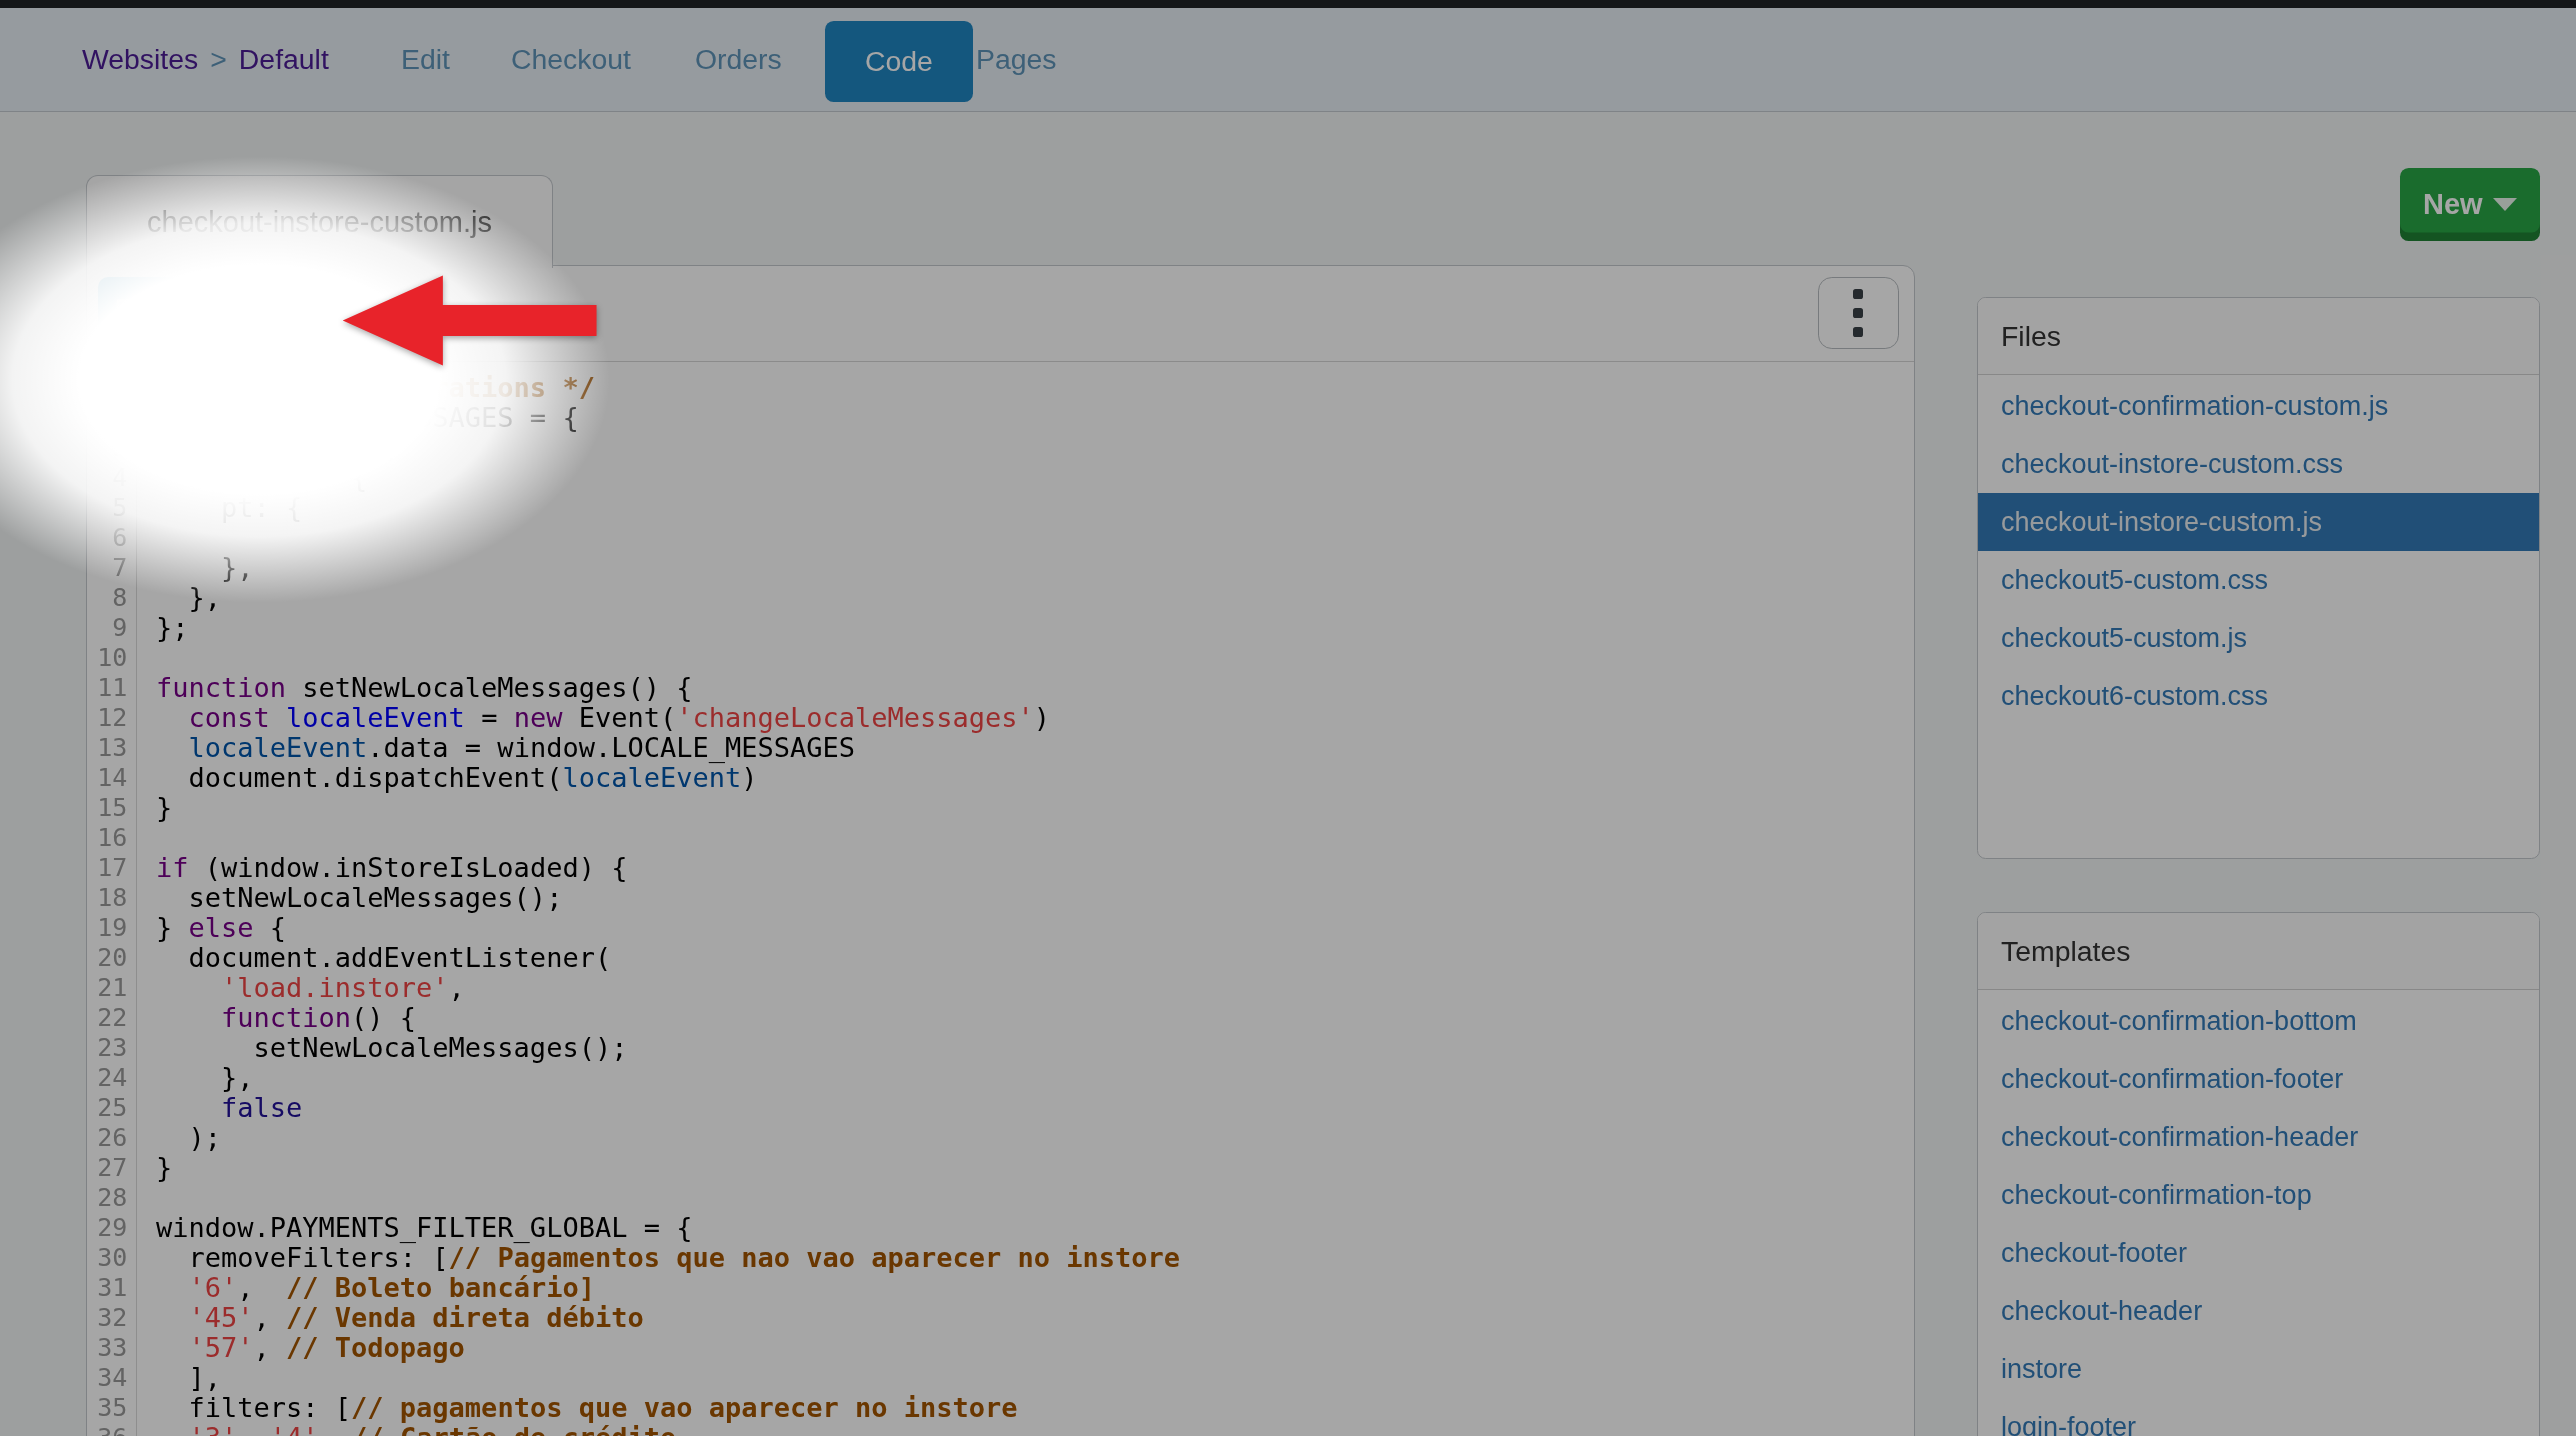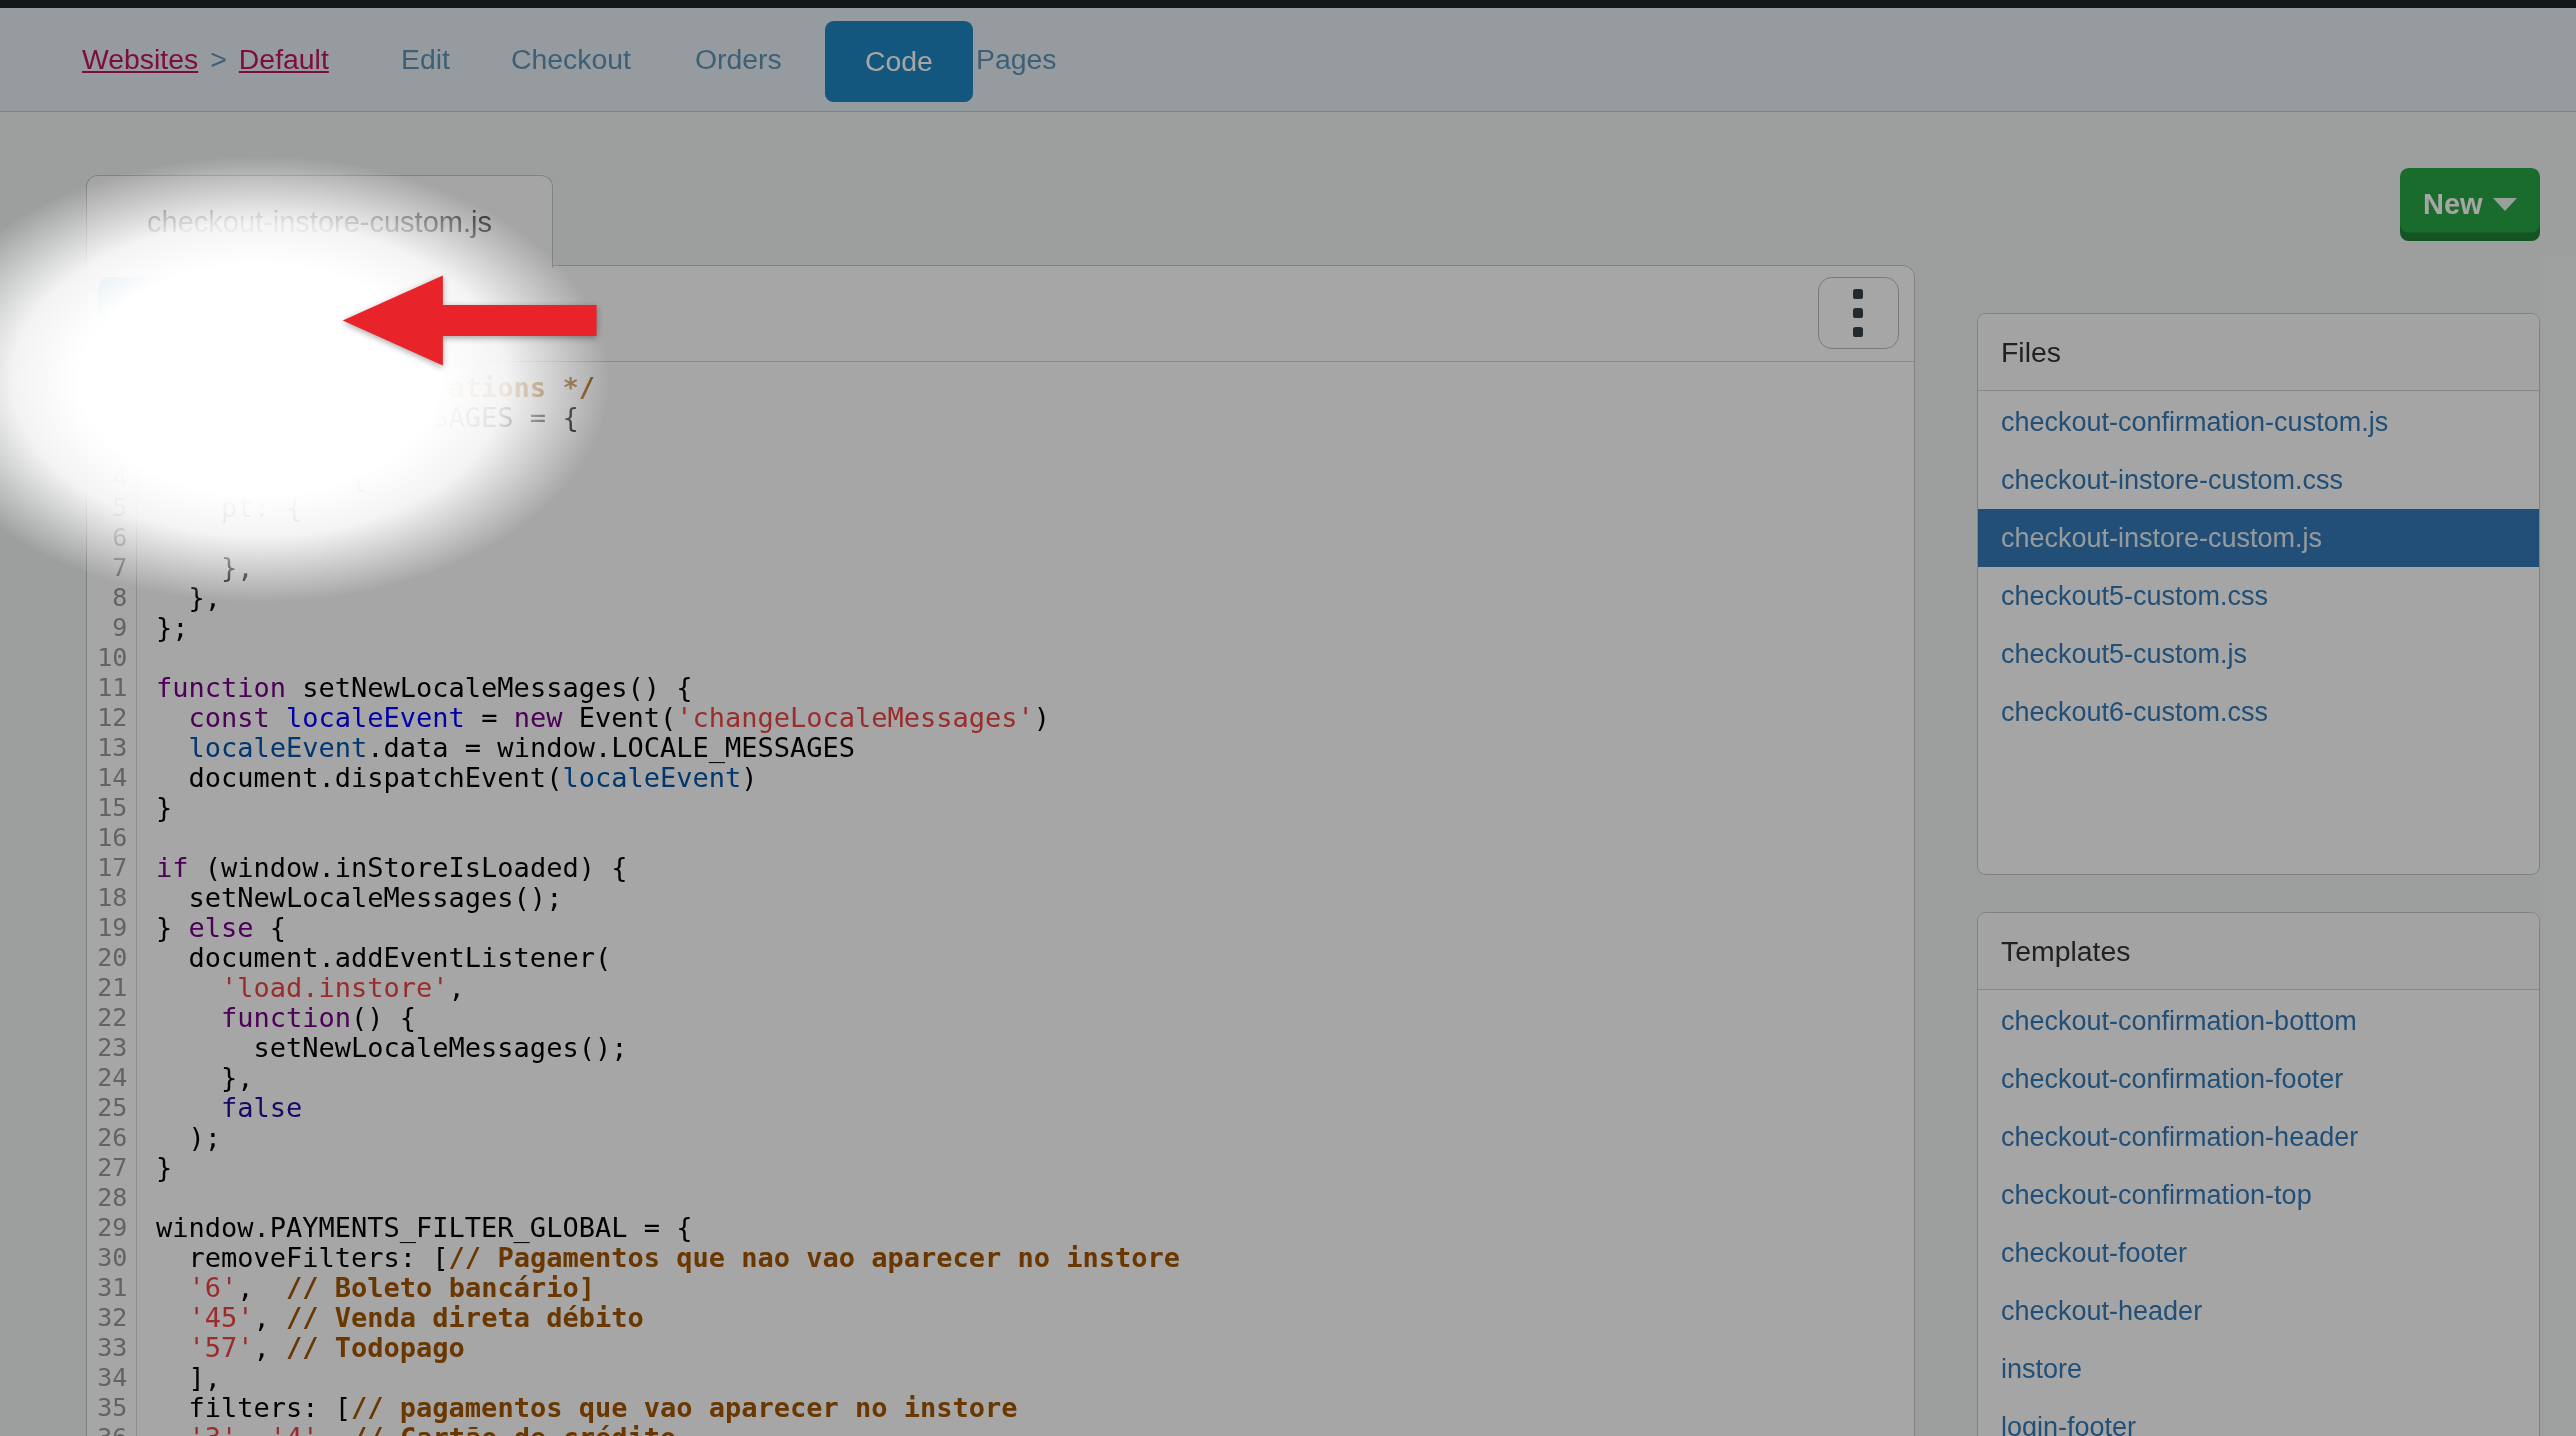--- a/index.html
+++ b/index.html
@@ -9,21 +9,21 @@
     font-family:"Liberation Sans", sans-serif;
   }
   
   .topbar{position:absolute;left:0;top:0;width:2576px;height:7.8px;background:#202326;}
   
   .navbar{position:absolute;left:0;top:7.8px;width:2576px;height:103px;
     background:#e7eef4;border-bottom:1.7px solid #c3cad0;}
   .nav-item{position:absolute;top:0;height:103px;line-height:103px;
     font-size:28.4px;color:#5f94b8;cursor:pointer;white-space:nowrap;}
   .breadcrumb{left:82px;}
-  .breadcrumb .crumb{color:#be185d;text-decoration:underline;}
+  .breadcrumb .crumb{color:#4c1d95;}
   .breadcrumb .sep{padding:0 12px;color:#5f94b8;}
   .nav-edit{left:401px;}
   .nav-checkout{left:511px;text-align:center;}
   .nav-orders{left:695px;}
   .nav-pages{left:976px;}
   .nav-code{left:825px;top:13px;height:81px;line-height:81px;
     background:#1f86c2;color:#ffffff;border-radius:8.6px;padding:0 40px;}
   
   .file-tab{position:absolute;left:86px;top:175px;width:465px;height:92px;
     background:#fdfdfd;border:1.7px solid #c3c8cc;border-bottom:none;
@@ -57,21 +57,21 @@
   .tk-c{color:#a45500;font-weight:bold;}
   .tk-k{color:#770088;}
   .tk-s{color:#ef4444;}
   .tk-d{color:#0000ff;}
   .tk-v{color:#0055aa;}
   .tk-a{color:#221199;}
   .tk-p{color:#000000;}
   
   .side-panel{position:absolute;left:1977px;width:563px;background:#fdfdfd;
     border:1.7px solid #c3c8cc;border-radius:8.6px;box-sizing:border-box;overflow:hidden;}
-  .panel-files{top:297px;height:562px;margin-top:16px;}
+  .panel-files{top:297px;height:562px;}
   .panel-templates{top:912px;height:552px;}
   .panel-title{height:76px;line-height:76px;padding-left:23px;font-size:28.4px;
     color:#333333;border-bottom:1.7px solid #d2d2d2;background:#fbfbfb;}
   .link-list{list-style:none;margin:0;padding:1.7px 0 12px 0;}
   .link-list li{height:58px;line-height:58px;padding-left:23px;font-size:27px;
     color:#337ab7;cursor:pointer;white-space:nowrap;overflow:hidden;}
   .link-list li.selected{background:#337ab7;color:#e9edf0;}
   
   .new-btn{position:absolute;left:2400px;top:168px;width:140px;height:73px;
     background:#28a745;border:none;border-radius:8.6px;cursor:pointer;

